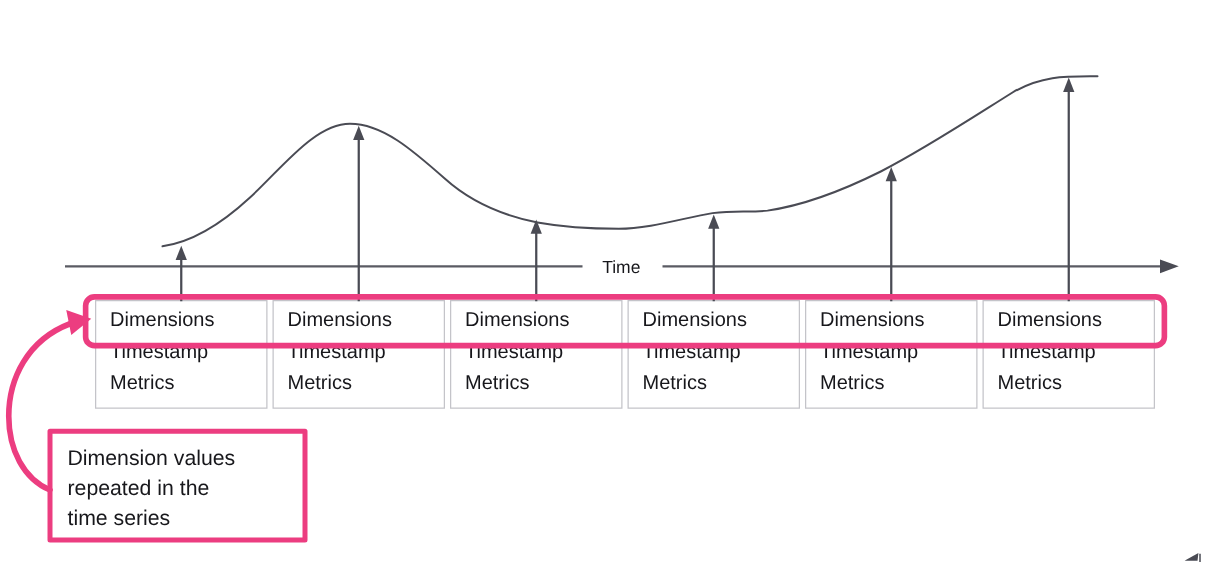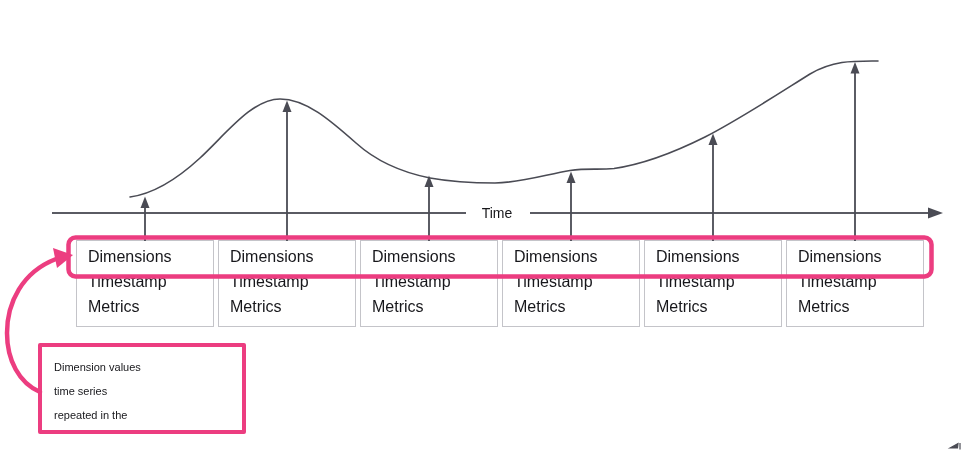--- a/index.html
+++ b/index.html
@@ -51,21 +51,21 @@
   .card.c5 { left: 786px; }
   .callout {
     position: absolute;
     left: 38px; top: 343px;
     width: 208px; height: 91px;
     box-sizing: border-box;
     background: #ffffff;
     border: 4px solid #ec3d80;
     border-radius: 2px;
     padding: 8px 6px 0 12px;
-    font-size: 11px;
+    font-size: 17px;
     line-height: 24px;
     z-index: 1;
   }
   .callout div { white-space: nowrap; }
 </style>
 </head>
 <body>
 
 <div class="stage">
 
@@ -97,22 +97,22 @@
     <span>Metrics</span>
   </div>
   <div class="card c5">
     <span>Dimensions</span>
     <span>Timestamp</span>
     <span>Metrics</span>
   </div>
 
   <div class="callout">
     <div>Dimension values</div>
+    <div>repeated in the</div>
     <div>time series</div>
-    <div>repeated in the</div>
   </div>
 
   <svg class="layer-svg" viewBox="0 0 964 450">
 
     <path d="M52,213 H466" stroke="#5a5b63" stroke-width="1.8" fill="none"></path>
     <path d="M530,213 H929" stroke="#5a5b63" stroke-width="1.8" fill="none"></path>
     <polygon points="943,213 928,207.5 928,218.5" fill="#4a4b54"></polygon>
 
     <path d="M130,197
              C152,194 174,182 200,158

